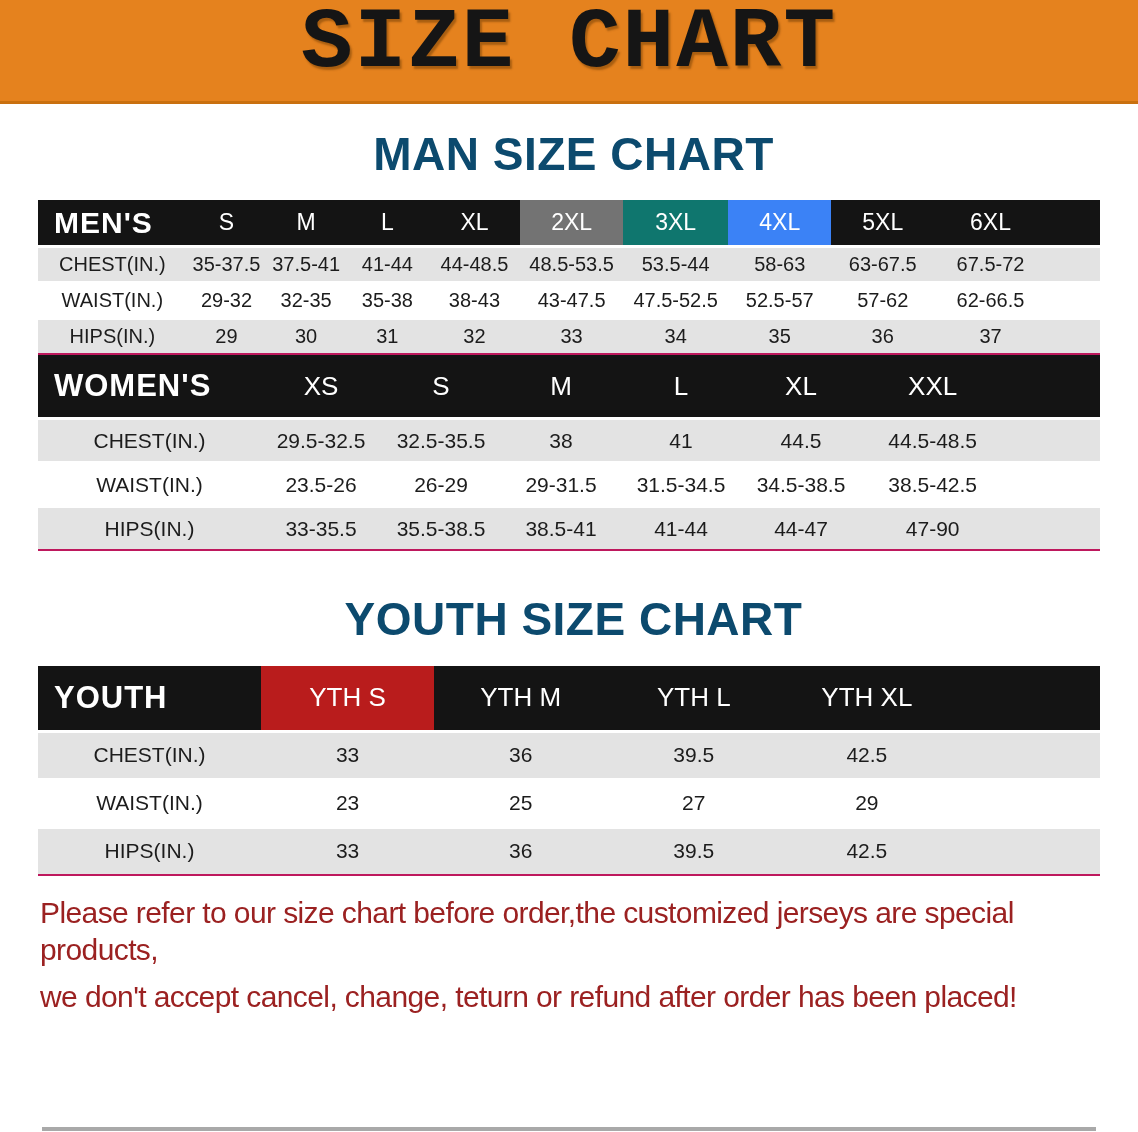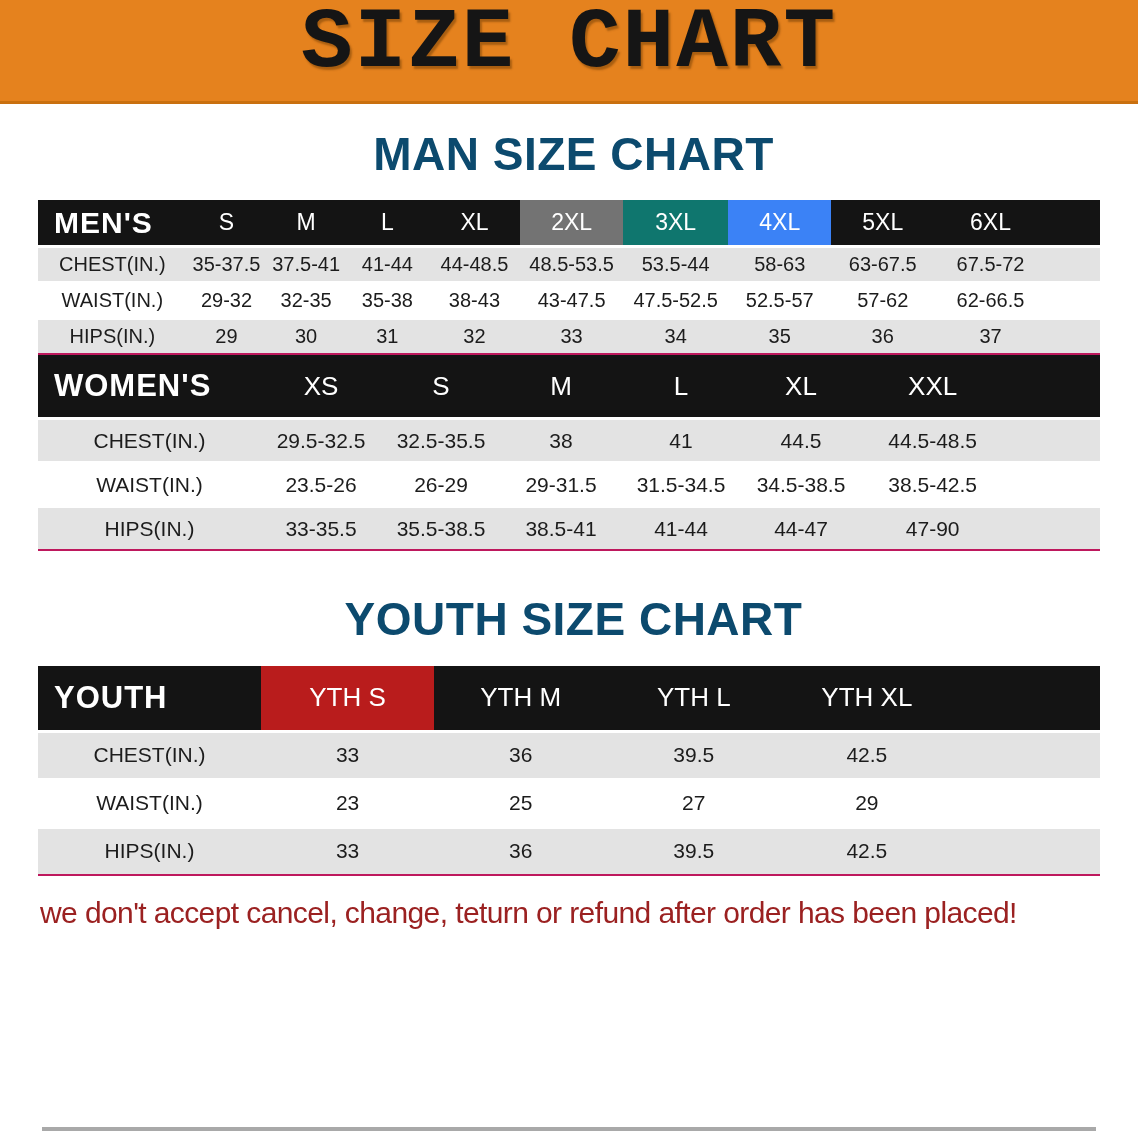--- a/index.html
+++ b/index.html
@@ -293,17 +293,18 @@
               <td>39.5</td>
               <td>42.5</td>
               <td></td>
             </tr>
           </tbody>
         </table>
   </section>
 </main>
 
   <footer class="notice" style="color: rgb(155, 33, 33);">
+    <p>Please refer to our size chart before order,the customized jerseys are special products,</p>
     <p>we don't accept cancel, change, teturn or refund after order has been placed!</p>
   </footer>
 
   <div class="bottom-line"></div>
 </div>
 
 </body></html>

